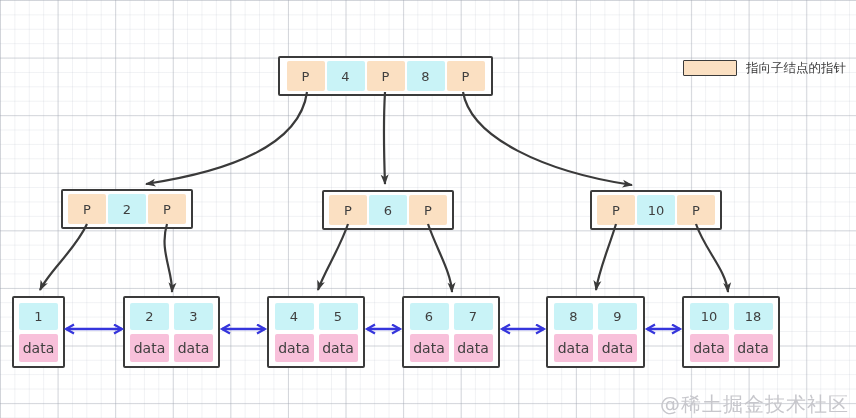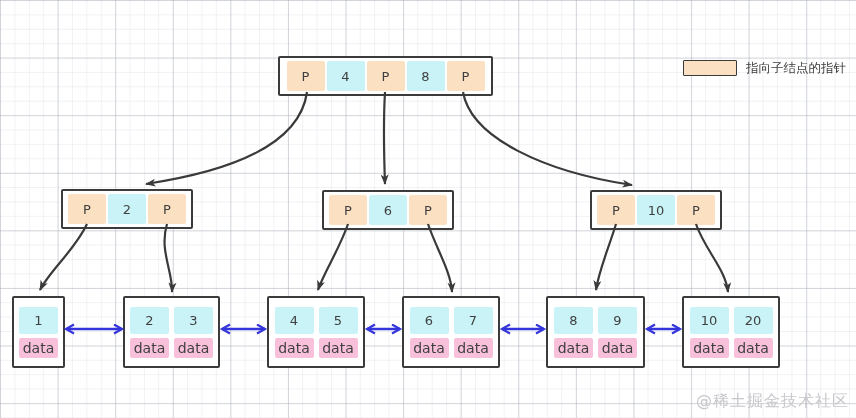--- a/index.html
+++ b/index.html
@@ -54,21 +54,21 @@
     border-radius: 2px;
     display: flex;
     flex-direction: column;
     align-items: center;
     justify-content: center;
     gap: 4px;
     z-index: 1;
   }
   .leaf-row { display: flex; gap: 5px; }
   .leaf .cell { width: 39px; height: 27px; }
-  .leaf .c-data { height: 20px; font-size: 14px; }
+  .leaf .c-data { height: 28px; font-size: 14px; }
 
   
   .edges {
     position: absolute;
     left: 0; top: 0;
     width: 856px; height: 418px;
     z-index: 2;
     pointer-events: none;
   }
   .edge { stroke: #3a3a3a; stroke-width: 2.2; fill: none; }
@@ -86,21 +86,21 @@
     border: 1.5px solid #3b3b3b;
     border-radius: 1px;
     margin-right: 9px;
     flex: none;
   }
   .legend-label { font-size: 12.5px; color: #3d3d3d; white-space: nowrap; }
 
   .watermark {
     position: absolute;
     right: 7px; top: 391px;
-    font-size: 16px;
+    font-size: 20px;
     color: #c7c7cc;
     letter-spacing: 1px;
     z-index: 1;
   }
 </style>
 </head>
 <body>
 
 <div class="canvas">
 
@@ -205,21 +205,21 @@
     </div>
     <div class="leaf-row">
       <span class="cell c-data">data</span>
       <span class="cell c-data">data</span>
     </div>
   </div>
 
   <div class="leaf" style="left:682px; top:296px; width:98px; height:72px;">
     <div class="leaf-row">
       <span class="cell c-key">10</span>
-      <span class="cell c-key">20</span>
+      <span class="cell c-key">18</span>
     </div>
     <div class="leaf-row">
       <span class="cell c-data">data</span>
       <span class="cell c-data">data</span>
     </div>
   </div>
 
   <div class="legend">
     <div class="legend-row">
       <span class="legend-swatch c-pointer"></span>

